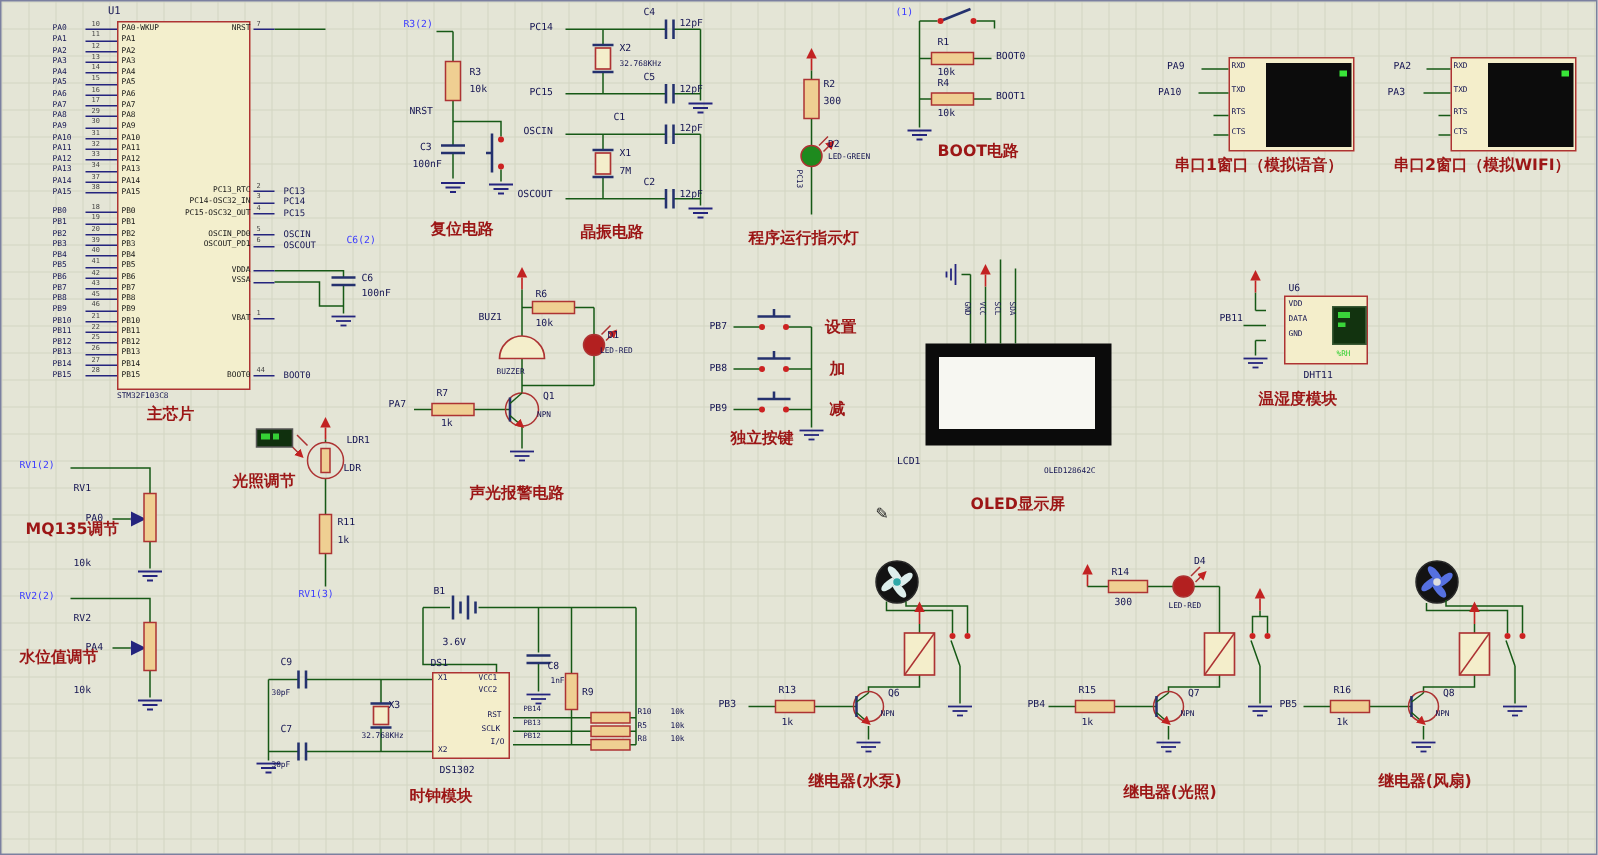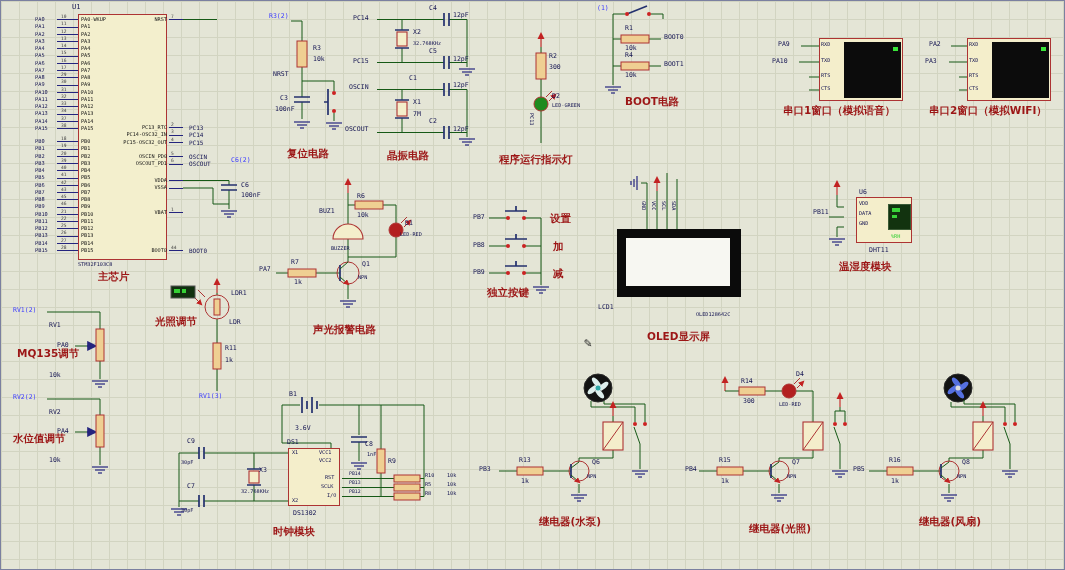--- a/index.html
+++ b/index.html
@@ -661,21 +661,21 @@
   <span class="L" style="left:868px;top:246px">DHT11</span>
   <span class="C" style="left:838px;top:260px">温湿度模块</span>
 
   <span class="L B" style="left:12px;top:306px">RV1(2)</span>
   <span class="L" style="left:48px;top:321px">RV1</span>
   <span class="L" style="left:48px;top:371px">10k</span>
   <span class="L" style="left:56px;top:341px">PA0</span>
   <span class="C" style="left:16px;top:347px">MQ135调节</span>
 
   <span class="L" style="left:230px;top:289px">LDR1</span>
-  <span class="L" style="left:228px;top:318px">LDR</span>
+  <span class="L" style="left:228px;top:308px">LDR</span>
   <span class="L" style="left:224px;top:344px">R11</span>
   <span class="L" style="left:224px;top:356px">1k</span>
   <span class="L B" style="left:198px;top:392px">RV1(3)</span>
   <span class="C" style="left:154px;top:315px">光照调节</span>
 
   <span class="L B" style="left:12px;top:393px">RV2(2)</span>
   <span class="L" style="left:48px;top:408px">RV2</span>
   <span class="L" style="left:48px;top:456px">10k</span>
   <span class="L" style="left:56px;top:427px">PA4</span>
   <span class="C" style="left:12px;top:432px">水位值调节</span>

